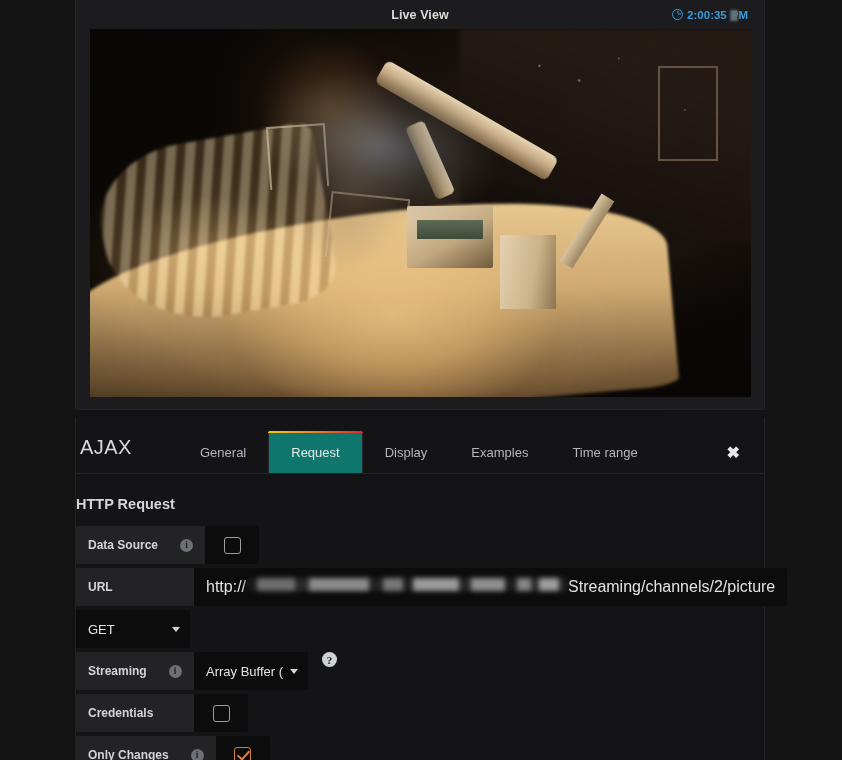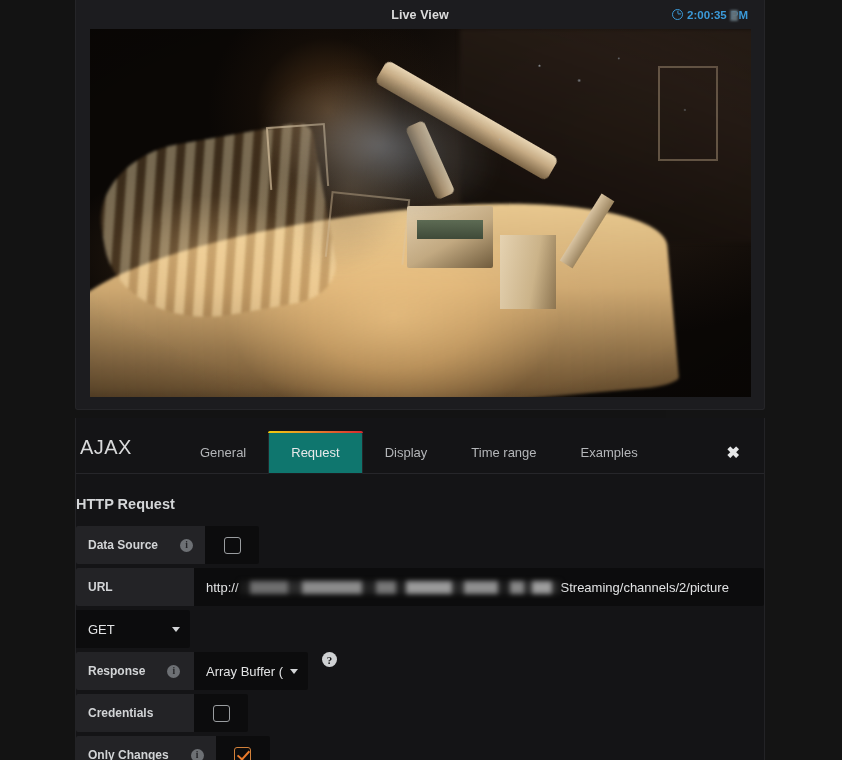--- a/index.html
+++ b/index.html
@@ -206,21 +206,21 @@
     font-family: "Liberation Serif", serif; flex: 0 0 auto;
   }
   .ctrl-box {
     background: #0c0c0d; border-radius: 0 2px 2px 0;
     display: flex; align-items: center; padding: 0 10px; height: 38px;
   }
   .ctrl-box.checkbox-box { width: 54px; justify-content: center; padding: 0; }
   .ctrl-box.url-box { flex: 1; padding: 0 12px; }
   .ctrl-box.select-box { width: 114px; justify-content: space-between; padding: 0 10px 0 12px; }
 
-  .url-text { font-size: 13px; color: #e2e3e4; white-space: nowrap; display: flex; align-items: center; }
+  .url-text { font-size: 16px; color: #e2e3e4; white-space: nowrap; display: flex; align-items: flex-start; }
   .url-redacted {
     display: inline-block; width: 320px; height: 13px; margin: 0 1px;
     background:
       linear-gradient(90deg,
         #1a1a1a 0 10px, #6e6e6e 10px 48px, #2a2a2a 48px 62px, #8b8b8b 62px 122px,
         #222 122px 136px, #777 136px 156px, #1e1e1e 156px 166px, #9a9a9a 166px 212px,
         #262626 212px 224px, #8f8f8f 224px 258px, #1c1c1c 258px 270px, #868686 270px 284px,
         #2b2b2b 284px 292px, #9d9d9d 292px 312px, #232323 312px 320px);
     filter: blur(2.4px); vertical-align: middle;
   }
@@ -292,24 +292,24 @@
       <div class="tab">
         <span>General</span>
       </div>
       <div class="tab active">
         <span>Request</span>
       </div>
       <div class="tab">
         <span>Display</span>
       </div>
       <div class="tab">
+        <span>Examples</span>
+      </div>
+      <div class="tab">
         <span>Time range</span>
-      </div>
-      <div class="tab">
-        <span>Examples</span>
       </div>
 
       <button class="close-btn">✖</button>
     </div>
 
     <div class="inner">
       <div class="section-title">HTTP Request</div>
 
       <div class="form">
 
@@ -338,21 +338,21 @@
 
         <div class="field">
           <div class="ctrl-box select-box">
             <span class="sel-text">GET</span>
             <span class="caret"></span>
           </div>
         </div>
 
         <div class="field">
           <div class="field-label wide">
-            <span class="lbl">Response</span>
+            <span class="lbl">Streaming</span>
             <span class="info-icon">i</span>
           </div>
           <div class="ctrl-box select-box">
             <span class="sel-text">Array Buffer (</span>
             <span class="caret"></span>
           </div>
           <span class="help-icon">?</span>
         </div>
 
         <div class="field">

